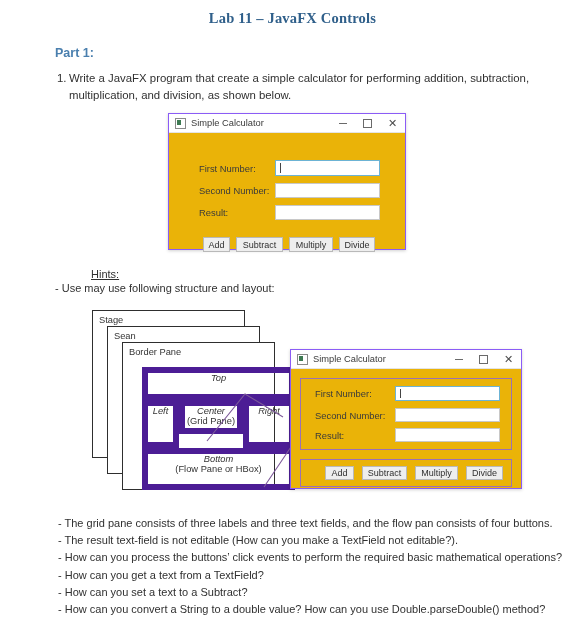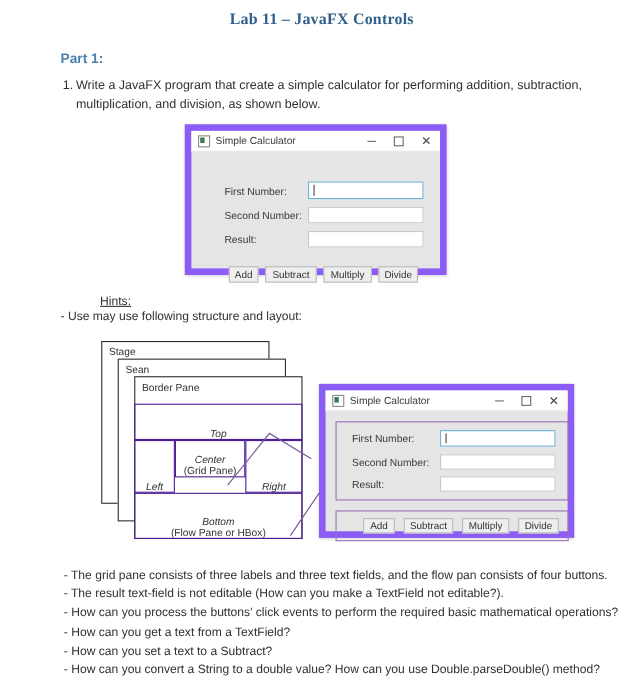--- a/index.html
+++ b/index.html
@@ -34,22 +34,22 @@
     font-size:11.4px;line-height:16.5px;color:#303030;
   }
   .numbered .num{
     position:absolute;left:0;top:0;width:18px;
   }
   .numbered .txt{display:block;margin-left:12px;}
 
   
   .calcwin{
     position:absolute;
-    background:#e5e5e5;
-    border:6px solid #8b5cf6;
+    background:#eab308;
+    border:1px solid #8b5cf6;
     box-shadow:0 1px 3px rgba(0,0,0,.18);
     box-sizing:border-box;
   }
   .calcwin .titlebar{
     height:19px;background:#ffffff;
     border-bottom:1px solid #e4e4e4;
     display:flex;align-items:center;
     position:relative;
     box-sizing:border-box;
   }
@@ -112,23 +112,23 @@
 
   
   .diagram{position:absolute;left:0;top:0;width:585px;height:630px;pointer-events:none;}
   .dbox{
     position:absolute;border:1px solid #2e2e2e;background:#ffffff;box-sizing:border-box;
   }
   .dbox .cap{
     position:absolute;left:6px;top:4px;font-size:9.3px;color:#333;
   }
   .dcell{
-    position:absolute;border:1px solid #4c1d95;box-sizing:border-box;
-    display:flex;flex-direction:column;align-items:center;justify-content:flex-end;
-    font-size:9.3px;color:#333;background:transparent;
+    position:absolute;border:6px solid #4c1d95;box-sizing:border-box;
+    display:flex;flex-direction:column;align-items:center;justify-content:flex-start;
+    font-size:9.3px;color:#333;background:transparent;margin-left:20px;
   }
   .dcell .it{font-style:italic;}
   .dcell .sub{font-style:normal;}
 
   
   .bullets{
     position:absolute;left:58px;top:515px;width:520px;
     font-size:11px;line-height:17.2px;color:#303030;
   }
   .bullets div{white-space:nowrap;}

